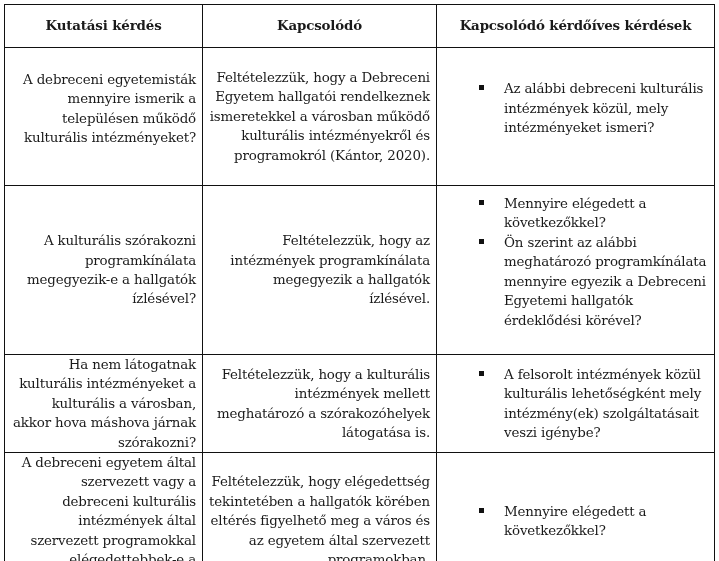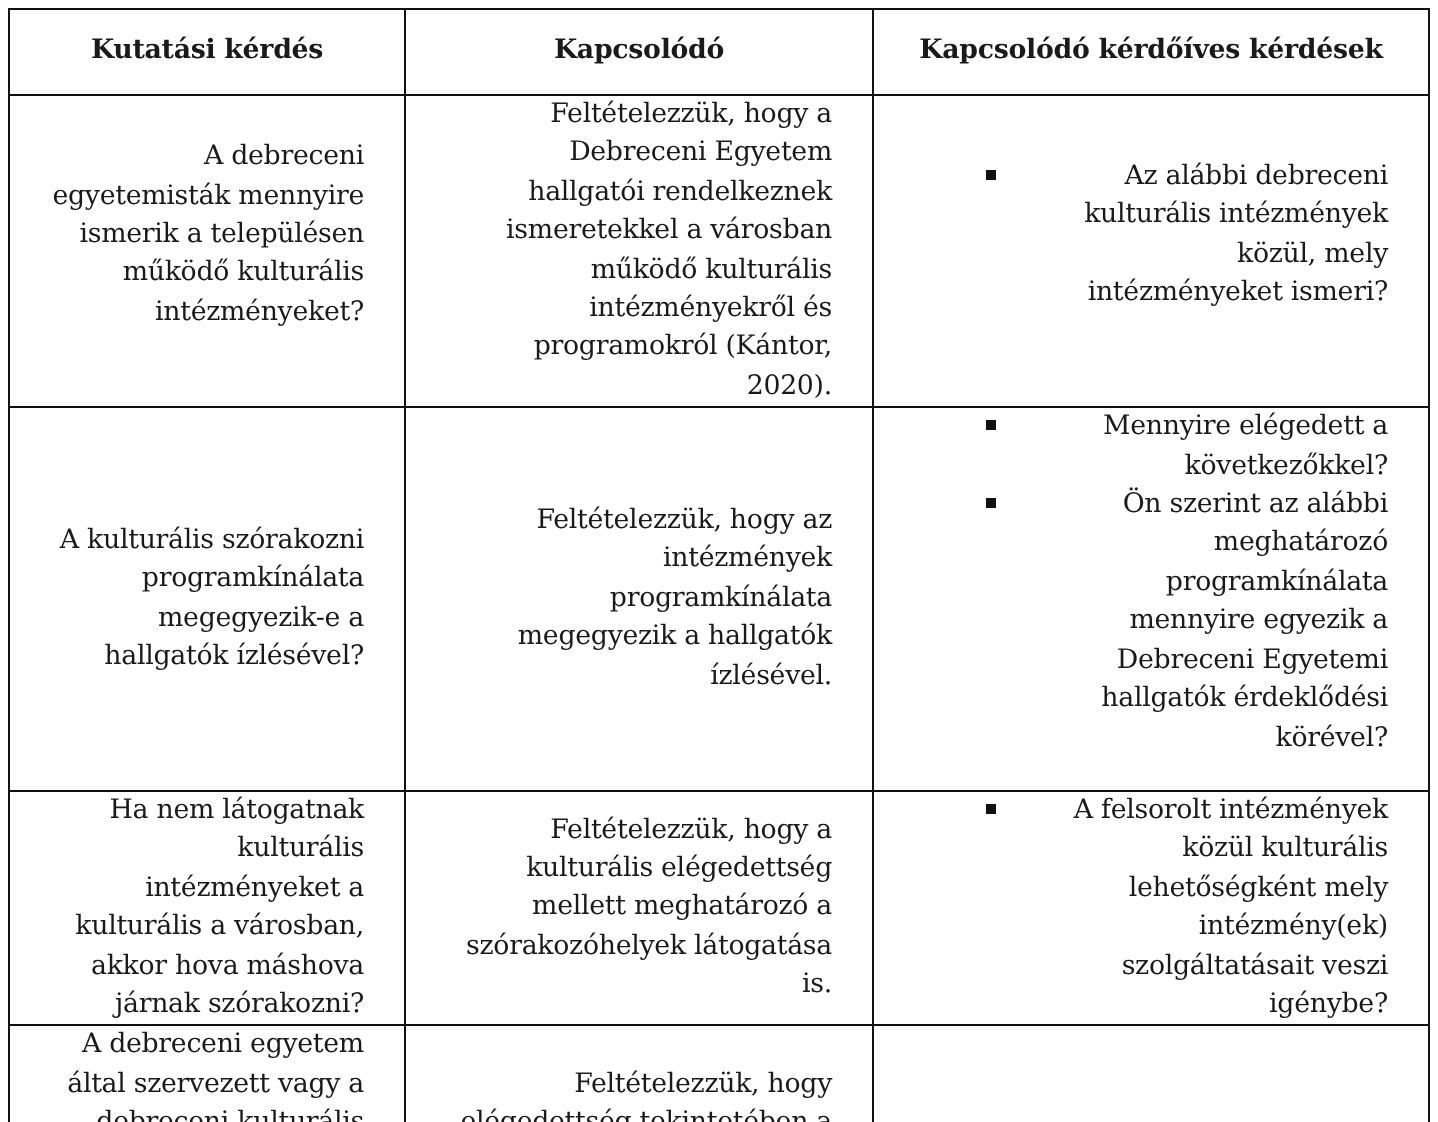--- a/index.html
+++ b/index.html
@@ -5,37 +5,37 @@
   html, body { margin: 0; padding: 0; background: #ffffff; }
   body { width: 719px; height: 561px; position: relative; overflow: hidden;
          font-family: "DejaVu Serif", "Liberation Serif", serif; color: #1a1a1a; }
   table.research {
     position: absolute; left: 4px; top: 4px;
     border-collapse: collapse; table-layout: fixed;
     width: 710px;
   }
   table.research td, table.research th {
     border: 1.5px solid #111;
-    padding: 0 20px;
+    padding: 0 6px;
     vertical-align: middle;
     font-size: 13.4px;
     line-height: 19.4px;
     letter-spacing: -0.15px;
   }
   col.c1 { width: 198px; }
   col.c2 { width: 234px; }
   col.c3 { width: 278px; }
   th { font-weight: bold; text-align: center; height: 42px; font-size: 13.6px; }
   td.q, td.h { text-align: right; }
   tr.r1 td { height: 121px; }
   tr.r2 td { height: 152px; }
   tr.r3 td { height: 93px; }
   tr.r4 td { height: 134px; }
   ul.qlist { list-style: none; margin: 0; padding: 0 0 0 36px; }
-  ul.qlist li { position: relative; padding-left: 25px; text-align: right; }
+  ul.qlist li { position: relative; padding-left: 25px; text-align: left; }
   ul.qlist li .bullet {
     position: absolute; left: 0; top: 6px; width: 5px; height: 5px; background: #111;
   }
   .pad-bottom { padding-bottom: 16px !important; }
 </style>
 </head>
 <body>
 
 <table class="research">
   <colgroup>
@@ -65,21 +65,21 @@
       <td class="h">Feltételezzük, hogy az intézmények programkínálata megegyezik a hallgatók ízlésével.</td>
       <td class="s pad-bottom">
         <ul class="qlist">
           <li><span class="bullet"></span><span>Mennyire elégedett a következőkkel?</span></li>
           <li><span class="bullet"></span><span>Ön szerint az alábbi meghatározó programkínálata mennyire egyezik a Debreceni Egyetemi hallgatók érdeklődési körével?</span></li>
         </ul>
       </td>
     </tr>
     <tr class="r3">
       <td class="q">Ha nem látogatnak kulturális intézményeket a kulturális a városban, akkor hova máshova járnak szórakozni?</td>
-      <td class="h">Feltételezzük, hogy a kulturális elégedettség mellett meghatározó a szórakozóhelyek látogatása is.</td>
+      <td class="h">Feltételezzük, hogy a kulturális intézmények mellett meghatározó a szórakozóhelyek látogatása is.</td>
       <td class="s">
         <ul class="qlist">
           <li><span class="bullet"></span><span>A felsorolt intézmények közül kulturális lehetőségként mely intézmény(ek) szolgáltatásait veszi igénybe?</span></li>
         </ul>
       </td>
     </tr>
     <tr class="r4">
       <td class="q">A debreceni egyetem által szervezett vagy a debreceni kulturális intézmények által szervezett programokkal elégedettebbek-e a hallgatók?</td>
       <td class="h">Feltételezzük, hogy elégedettség tekintetében a hallgatók körében eltérés figyelhető meg a város és az egyetem által szervezett programokban.</td>
       <td class="s">

